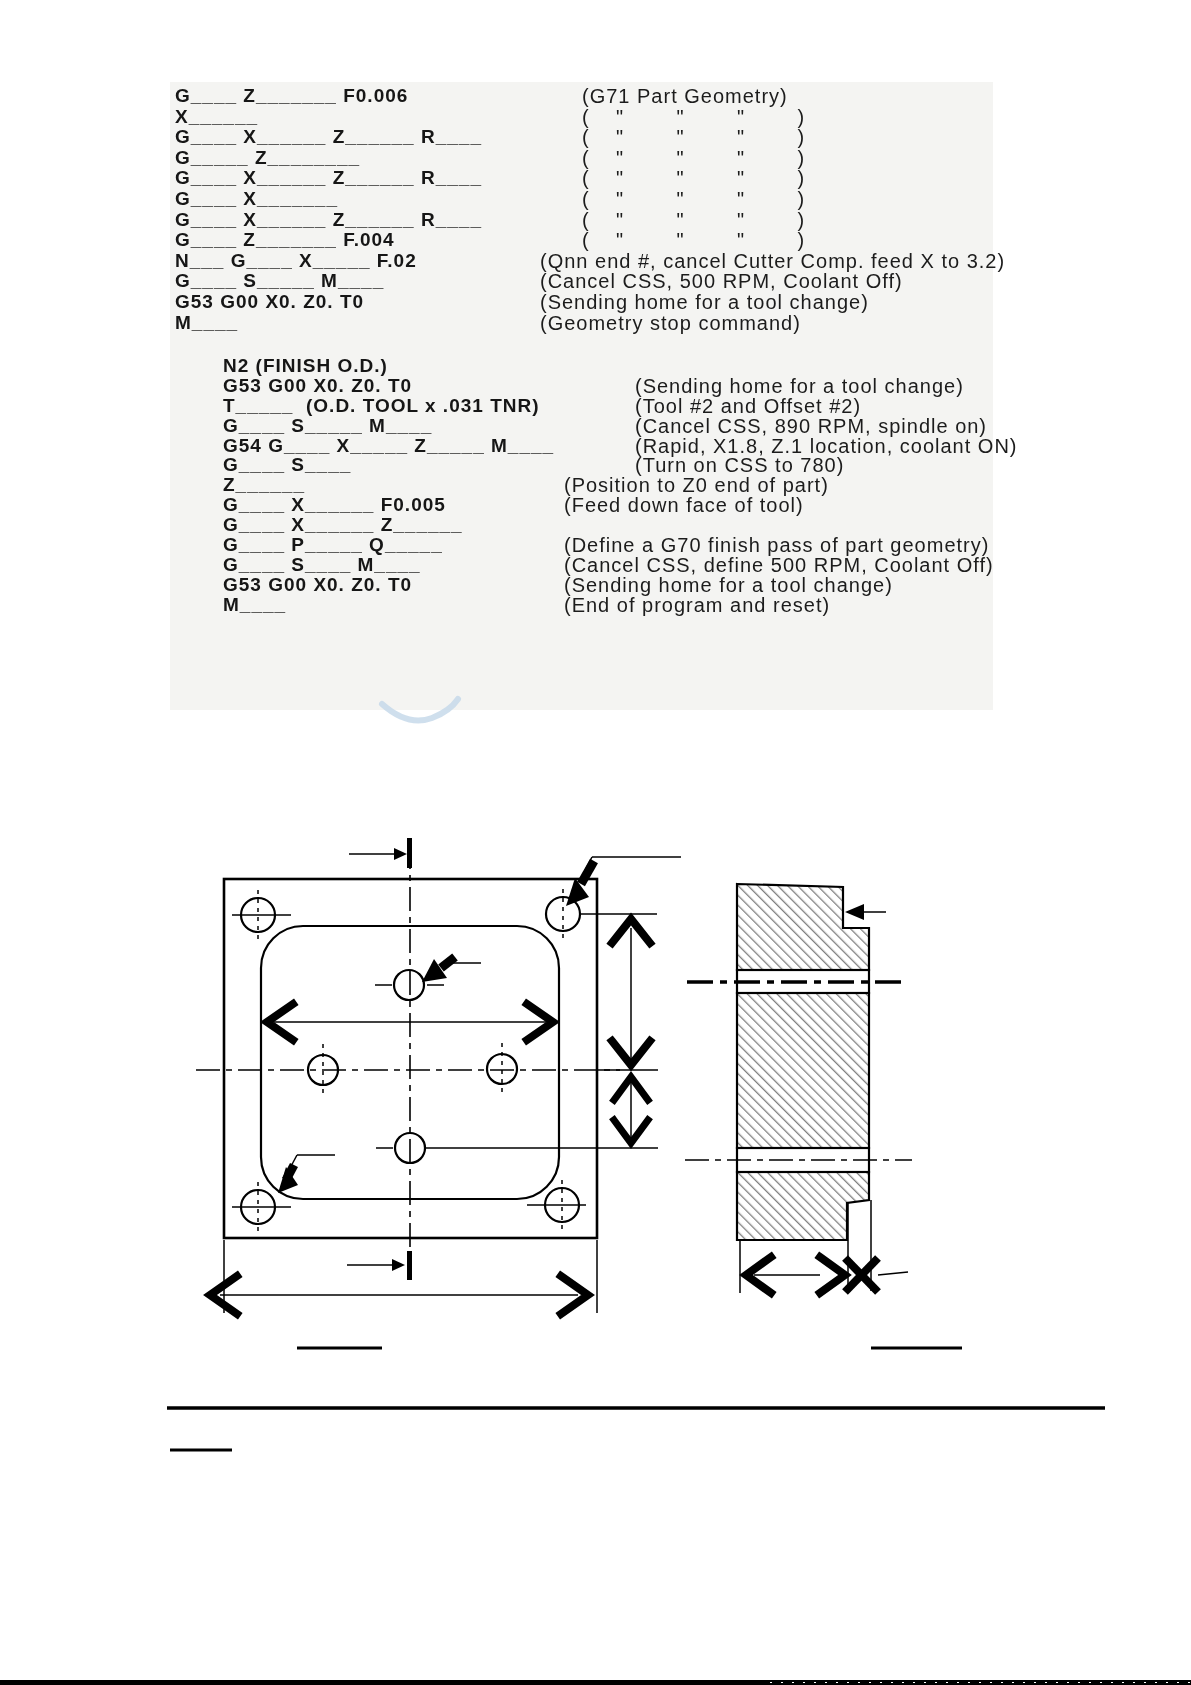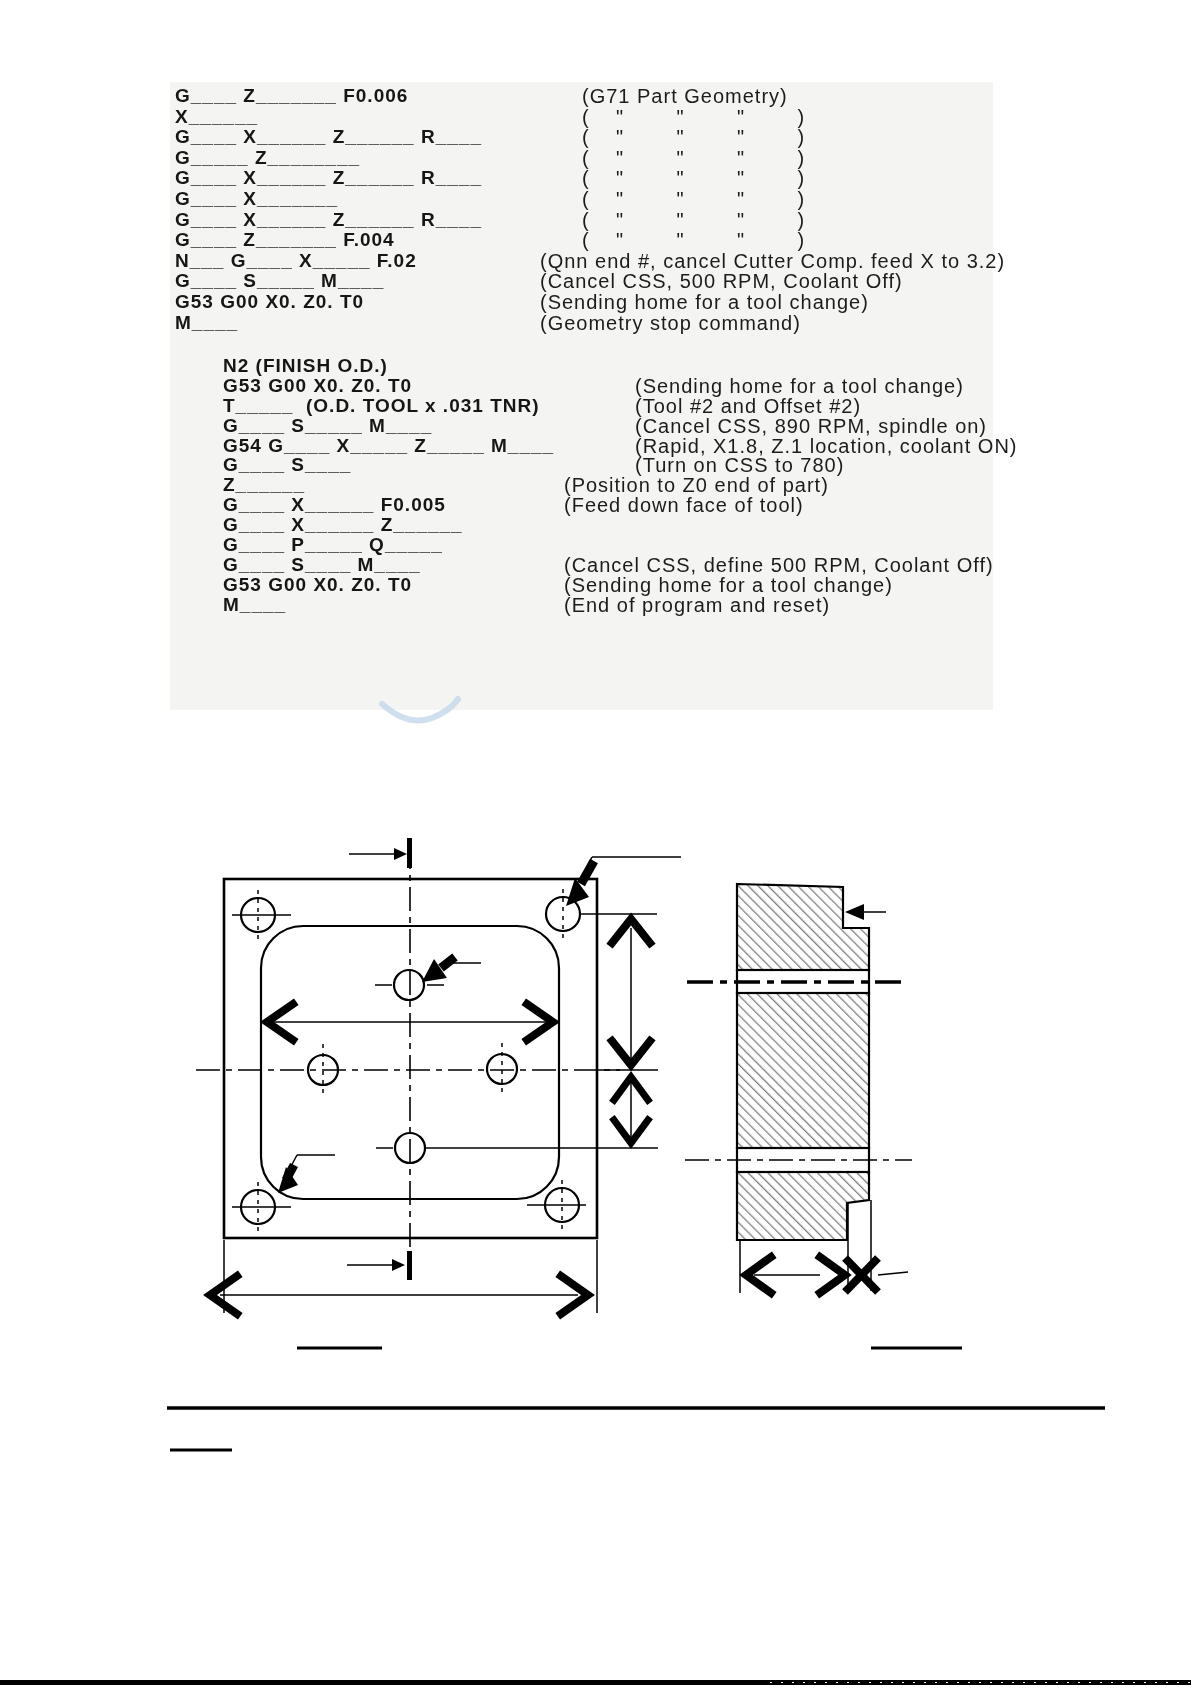--- a/index.html
+++ b/index.html
@@ -54,21 +54,21 @@
         <span class="code">N2 (FINISH O.D.)</span>
       </div>
     <div class="row"><span class="code">G53 G00 X0. Z0. T0</span><span class="cmt col-c">(Sending home for a tool change)</span></div>
         <div class="row"><span class="code">T_____  (O.D. TOOL x .031 TNR)</span><span class="cmt col-c">(Tool #2 and Offset #2)</span></div>
         <div class="row"><span class="code">G____ S_____ M____</span><span class="cmt col-c">(Cancel CSS, 890 RPM, spindle on)</span></div>
         <div class="row"><span class="code">G54 G____ X_____ Z_____ M____</span><span class="cmt col-c">(Rapid, X1.8, Z.1 location, coolant ON)</span></div>
         <div class="row"><span class="code">G____ S____</span><span class="cmt col-c">(Turn on CSS to 780)</span></div>
         <div class="row"><span class="code">Z______</span><span class="cmt col-d">(Position to Z0 end of part)</span></div>
         <div class="row"><span class="code">G____ X______ F0.005</span><span class="cmt col-d">(Feed down face of tool)</span></div>
         <div class="row"><span class="code">G____ X______ Z______</span></div>
-        <div class="row"><span class="code">G____ P_____ Q_____</span></div>
+        <div class="row"><span class="code">G____ P_____ Q_____</span><span class="cmt col-d">(Define a G70 finish pass of part geometry)</span></div>
         <div class="row"><span class="code">G____ S____ M____</span><span class="cmt col-d">(Cancel CSS, define 500 RPM, Coolant Off)</span></div>
         <div class="row"><span class="code">G53 G00 X0. Z0. T0</span><span class="cmt col-d">(Sending home for a tool change)</span></div>
         <div class="row"><span class="code">M____</span><span class="cmt col-d">(End of program and reset)</span></div>
       </div>
   </div>
 
   <svg class="draw" viewBox="0 0 1191 1685">
     <defs>
       <pattern id="hatch" patternUnits="userSpaceOnUse" width="7" height="7" patternTransform="rotate(-45)">
         <line x1="0" y1="0" x2="0" y2="7" stroke="#7f7f7f" stroke-width="2.6"></line>

